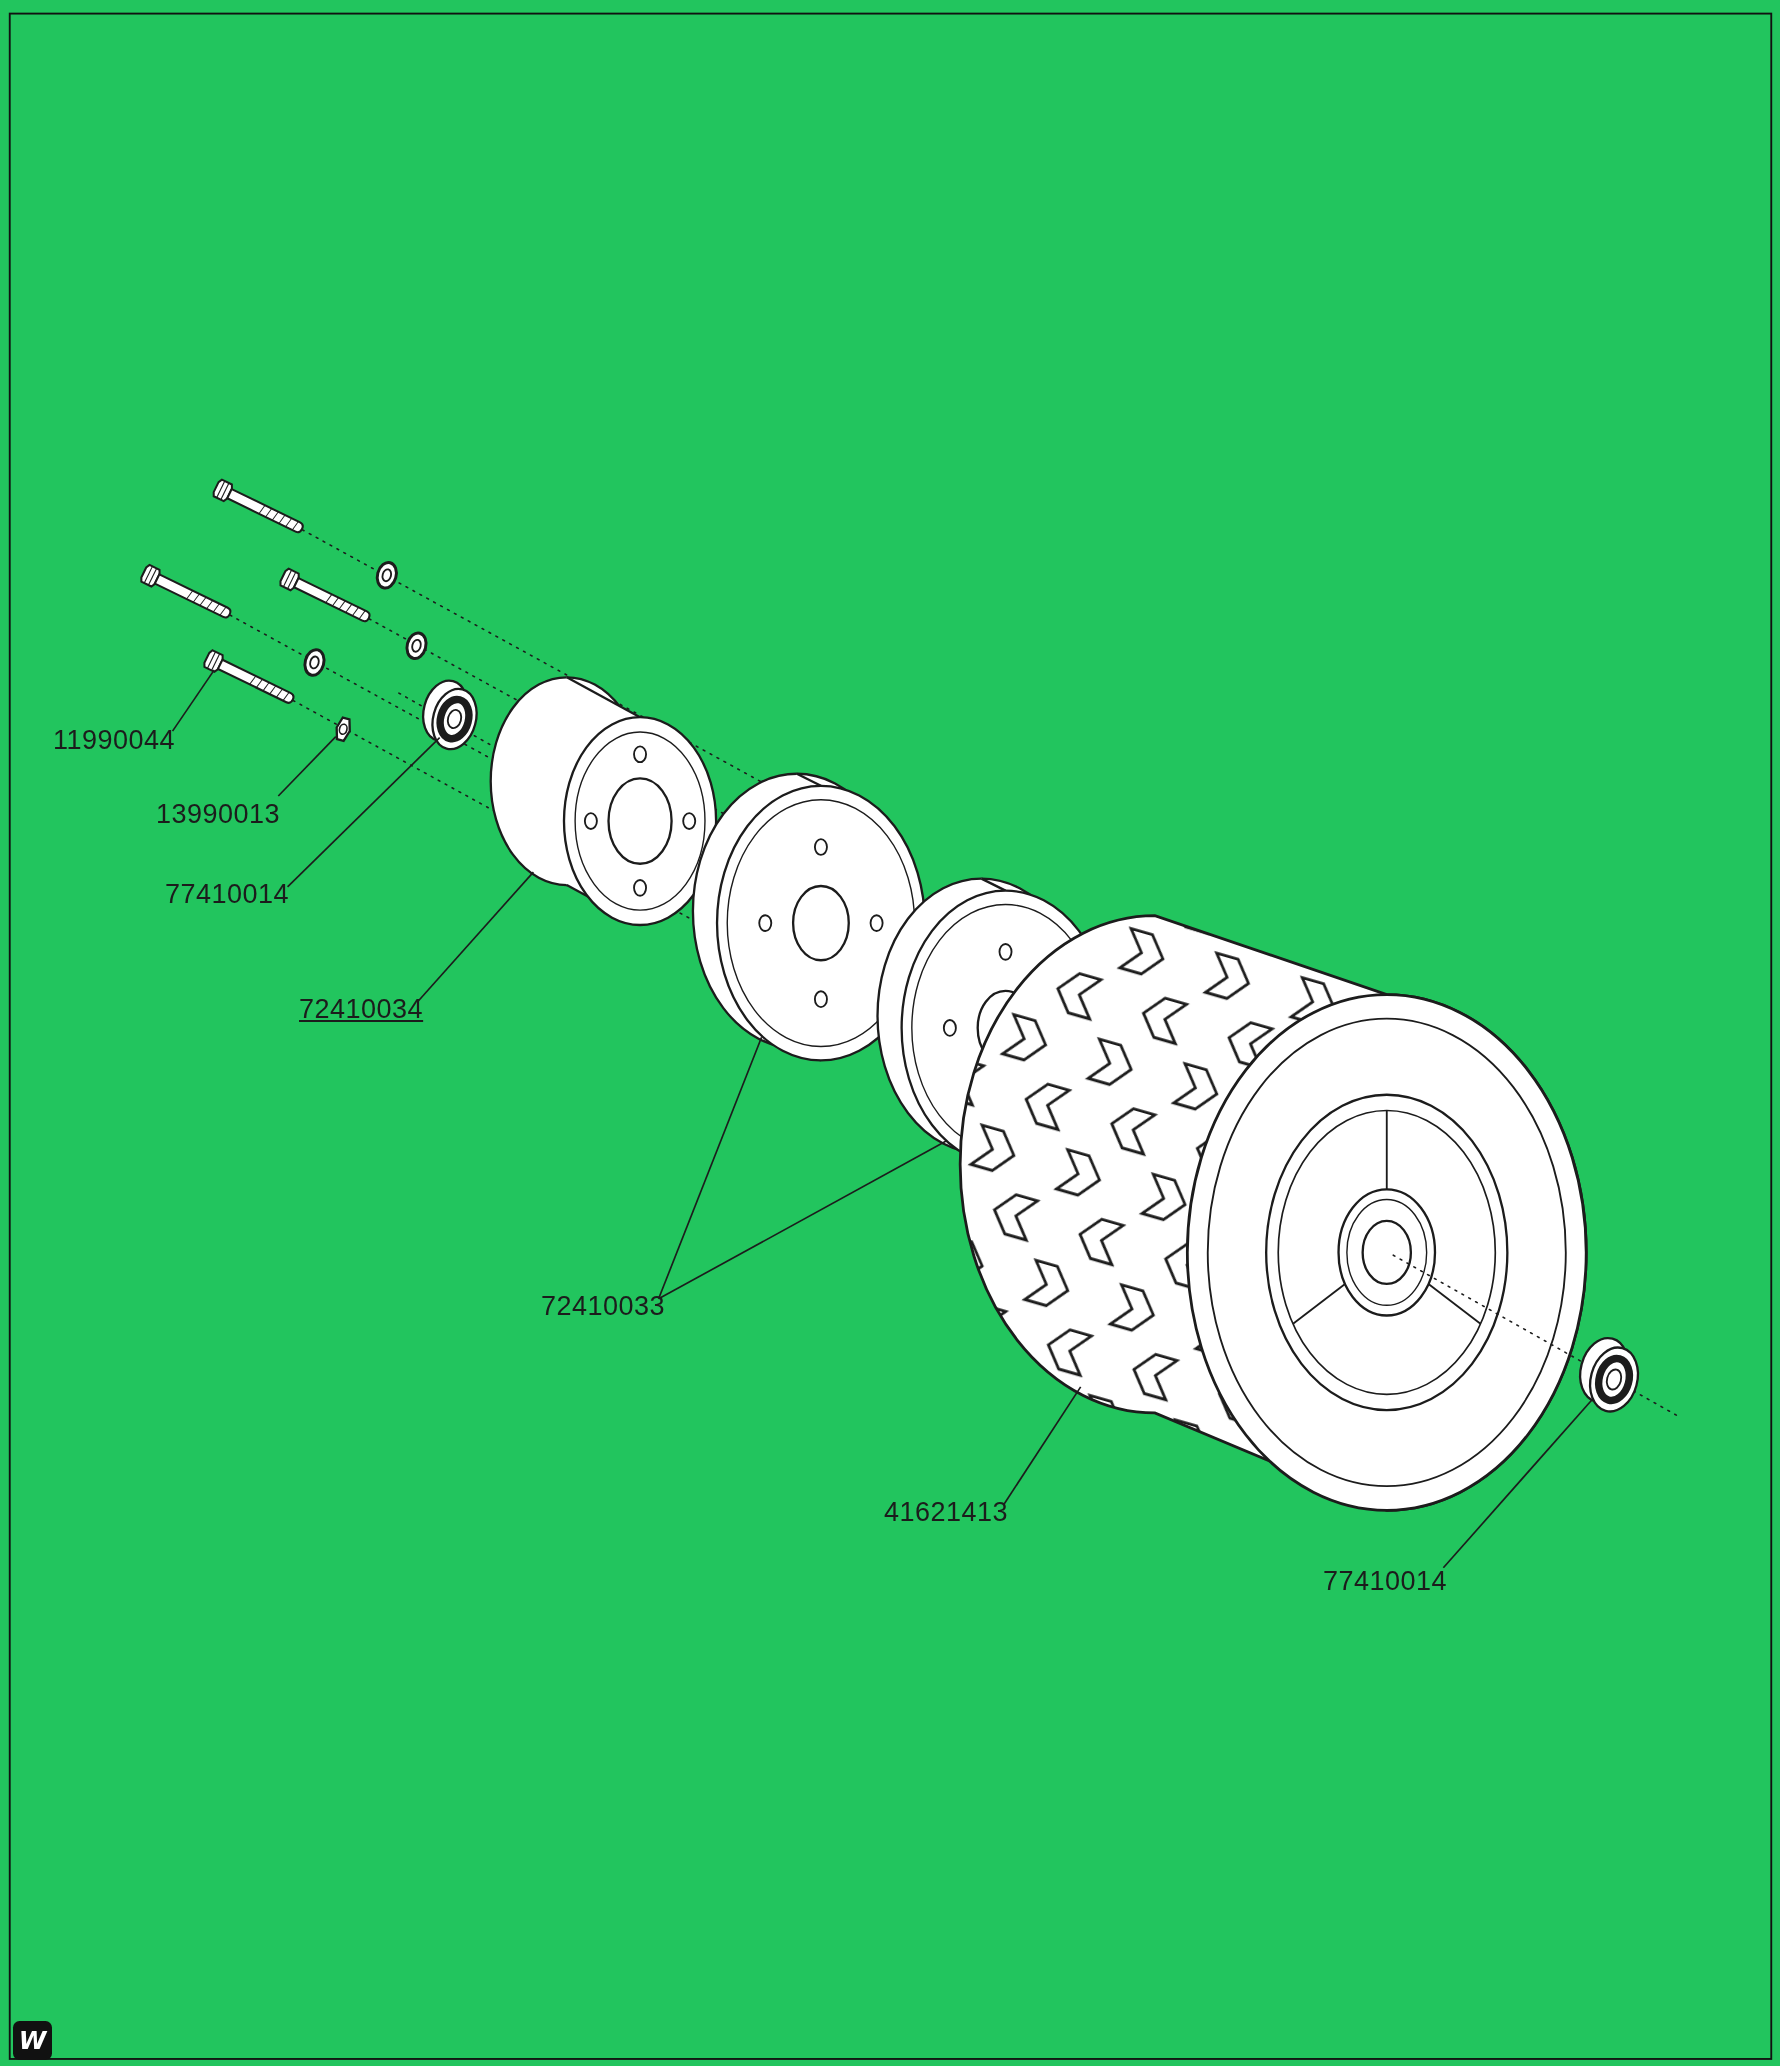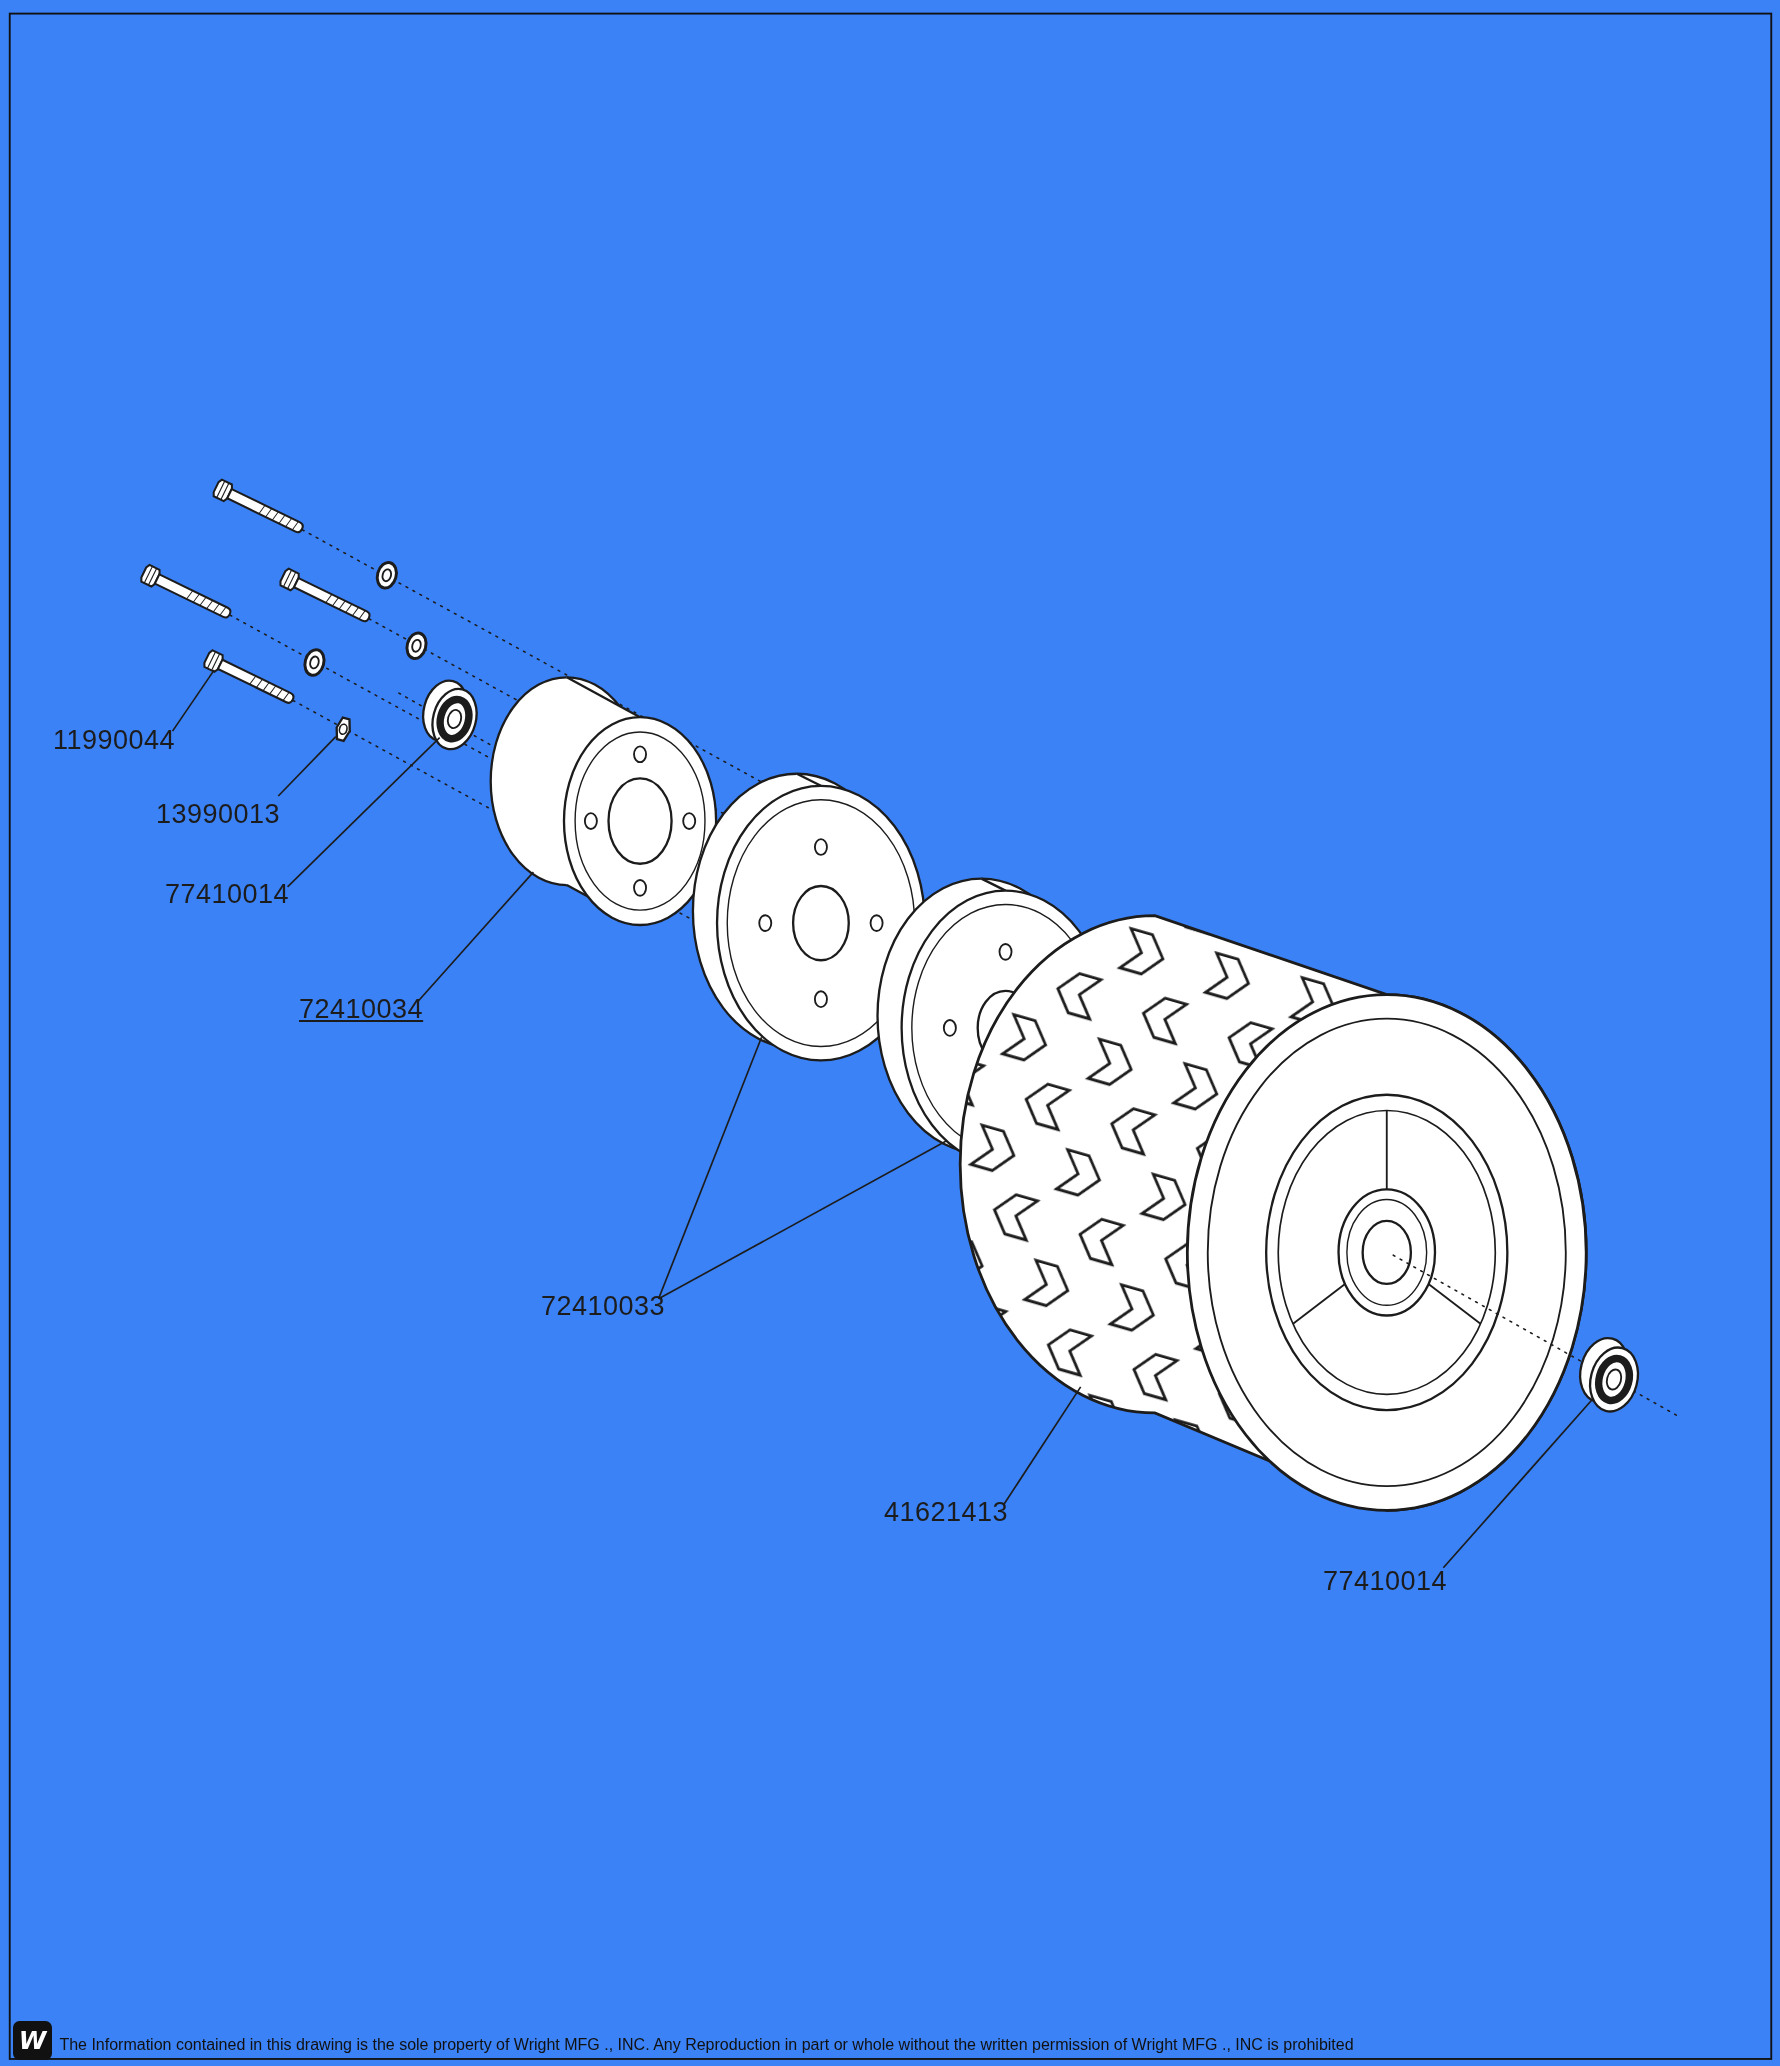--- a/index.html
+++ b/index.html
@@ -1,19 +1,19 @@
 <!DOCTYPE html>
 <html style="font-size:15px"><head>
 <meta charset="utf-8">
 <style>
   html,body{margin:0;padding:0;background:#e9e9e9;}
   .page{
     position:relative;
     width:1781px;height:2067px;
-    background:#3b82f6;
+    background:#22c55e;
     font-family:"Liberation Sans", sans-serif;
     overflow:hidden;
   }
   .diagram-svg{position:absolute;left:0;top:0;}
   .part-label{
     position:absolute;
     font-size:27px;
     color:#1c1c1c;
     letter-spacing:0.5px;
     white-space:nowrap;
@@ -191,17 +191,16 @@
   <div class="part-label" style="left:53px;  top:725px;">11990044</div>
   <div class="part-label" style="left:156px; top:788px;margin-top:11px;">13990013</div>
   <div class="part-label" style="left:165px; top:879px;">77410014</div>
   <div class="part-label" style="left:299px; top:994px;text-decoration:underline;">72410034</div>
   <div class="part-label" style="left:541px; top:1291px;">72410033</div>
   <div class="part-label" style="left:884px; top:1497px;">41621413</div>
   <div class="part-label" style="left:1323px;top:1566px;">77410014</div>
 
   <div class="footer">
     <div class="logo-box">W</div>
-    <div class="disclaimer">The Information contained in this drawing is the sole property of Wright MFG ., INC. Any Reproduction in part or whole without the written permission of Wright MFG ., INC is prohibited</div>
   </div>
 
 </div>
 
 
 </body></html>

